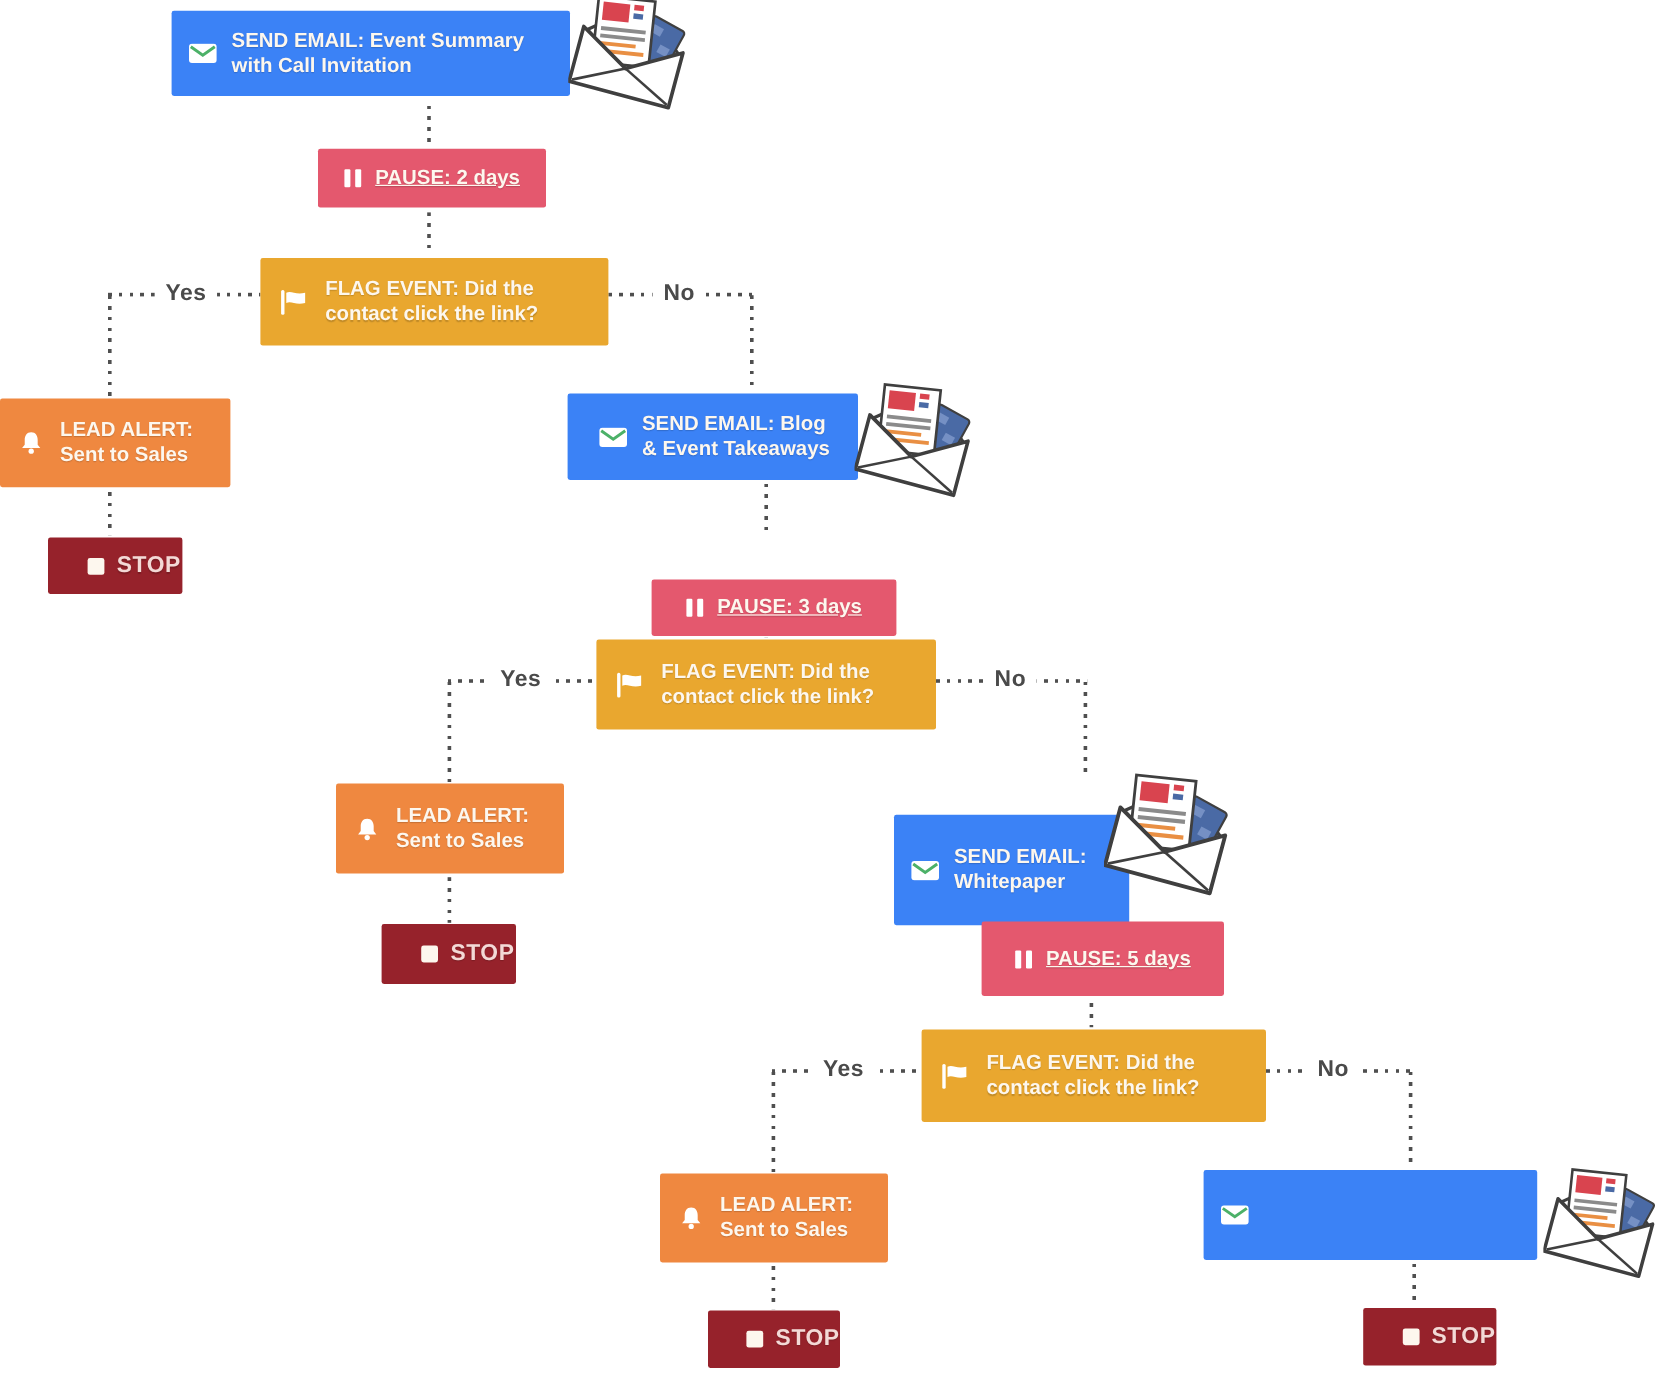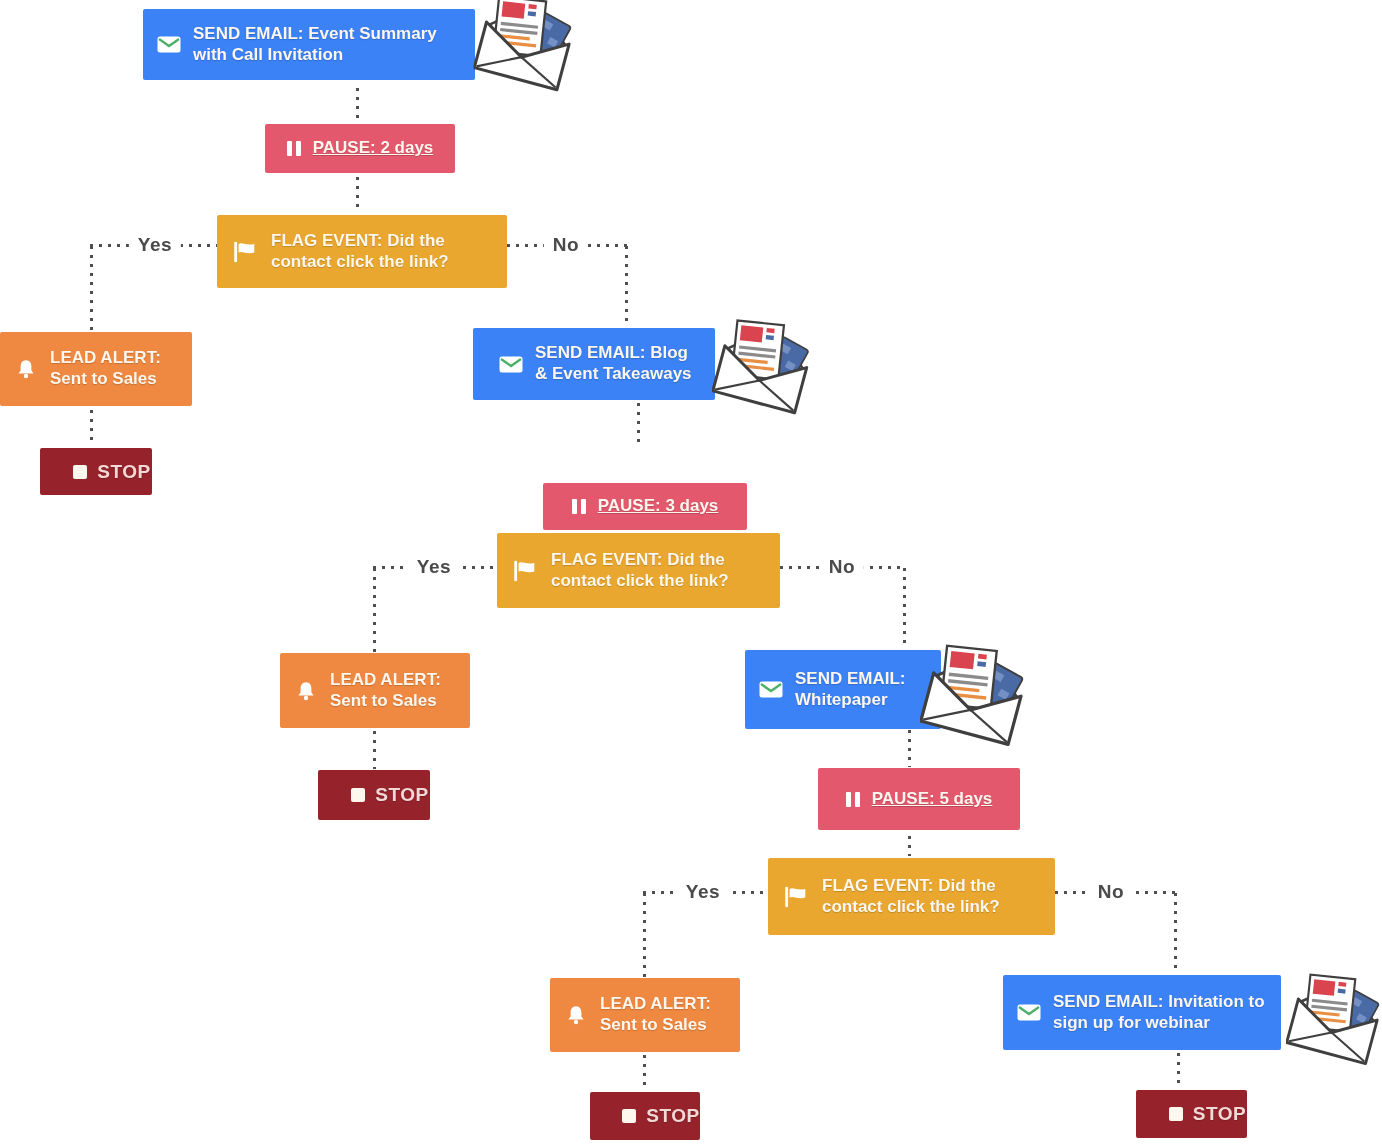--- a/index.html
+++ b/index.html
@@ -216,21 +216,21 @@
         </svg>
       </span>
     <span class="lbl">LEAD ALERT: Sent to Sales</span>
   </div>
 
   <div class="node stop" style="left:318px;top:770px;width:112px;height:50px;">
     <span class="glyph stop-square"></span>
     <span class="lbl">STOP</span>
   </div>
 
-  <div class="node send-email" style="left:745px;top:650px;width:196px;height:79px;">
+  <div class="node send-email" style="left:745px;top:679px;width:196px;height:92px;">
     <span class="glyph">
         <svg width="24" height="17">
           <use href="#mail-glyph" xlink:href="#mail-glyph"></use>
         </svg>
       </span>
     <span class="lbl">SEND EMAIL: Whitepaper</span>
   </div>
   <svg class="env-illus" style="left:920px;top:642px;" width="113" height="106" viewBox="0 0 120 110">
       <use href="#open-envelope" xlink:href="#open-envelope"></use>
     </svg>
@@ -265,21 +265,20 @@
     <span class="glyph stop-square"></span>
     <span class="lbl">STOP</span>
   </div>
 
   <div class="node send-email" style="left:1003px;top:975px;width:278px;height:75px;">
     <span class="glyph">
         <svg width="24" height="17">
           <use href="#mail-glyph" xlink:href="#mail-glyph"></use>
         </svg>
       </span>
-    <span class="lbl">SEND EMAIL: Invitation to sign up for webinar</span>
   </div>
   <svg class="env-illus" style="left:1286px;top:968px;" width="102" height="102" viewBox="0 0 120 110">
       <use href="#open-envelope" xlink:href="#open-envelope"></use>
     </svg>
 
   <div class="node stop" style="left:1136px;top:1090px;width:111px;height:48px;">
     <span class="glyph stop-square"></span>
     <span class="lbl">STOP</span>
   </div>
 

